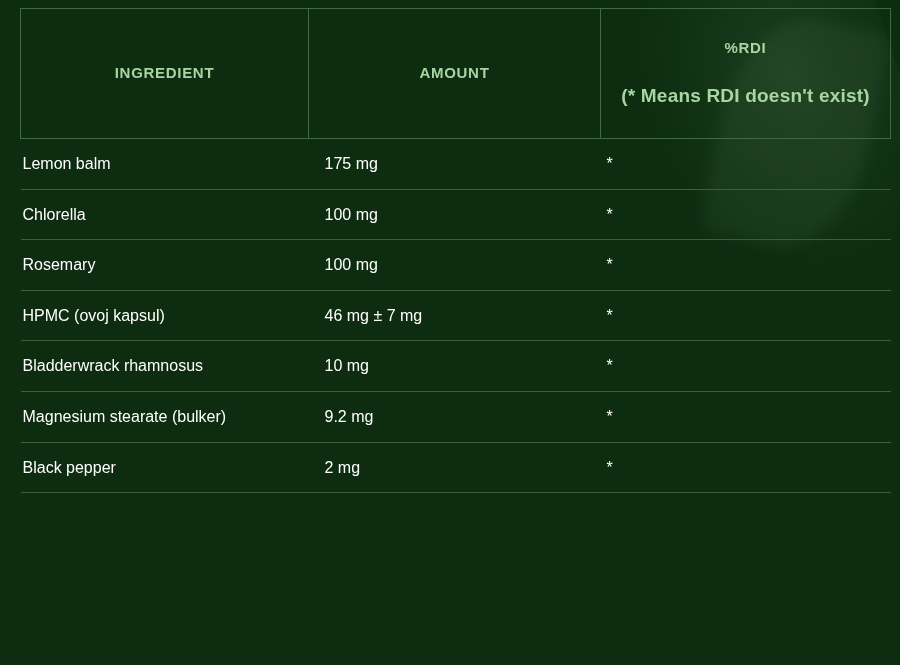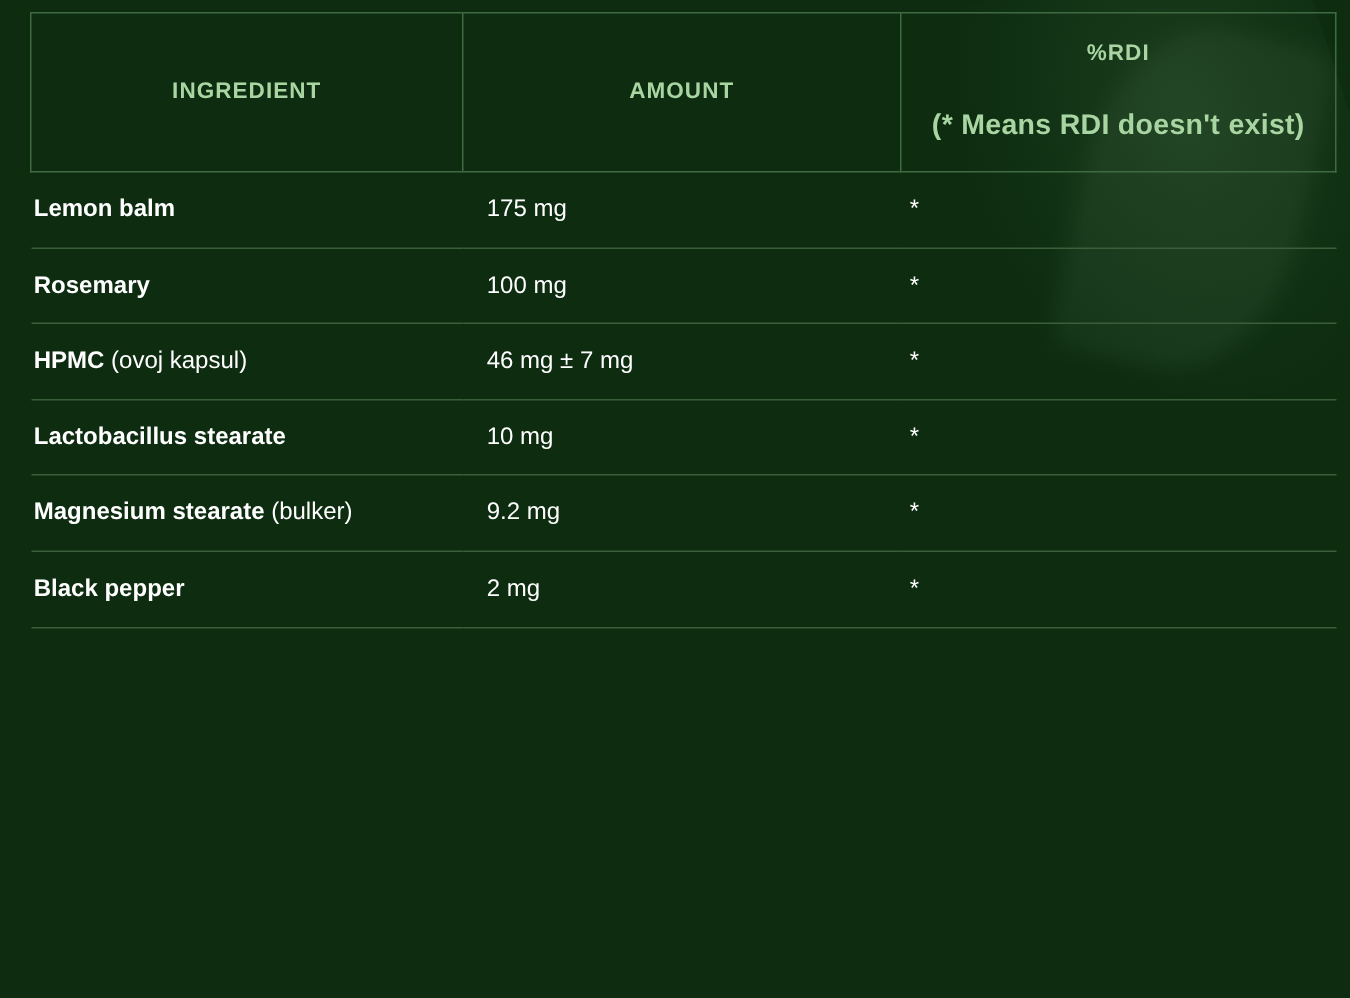--- a/index.html
+++ b/index.html
@@ -56,21 +56,21 @@
   table.nutrition col.c2 { width: 292px; }
   table.nutrition col.c3 { width: 290px; }
 
   thead th {
     border: 1px solid #3f6b41;
     color: #a8d5a2;
     font-size: 15px;
     font-weight: bold;
     letter-spacing: 0.7px;
     text-align: center;
-    padding: 16px 10px;
+    padding: 28px 10px;
     height: 100px;
     box-sizing: border-box;
     vertical-align: middle;
     line-height: 1.5;
     margin-top: 48px;
   }
   thead th .rdi-main { display: block; }
   thead th .rdi-sub {
     display: block;
     margin-top: 22px;
@@ -84,21 +84,21 @@
     font-size: 16px;
     vertical-align: middle;
     color: #ffffff;
     line-height: 1.35;
   }
   tbody td.ing { padding-left: 2px; padding-right: 14px; }
   tbody td.amt { padding-left: 16px; }
   tbody td.rdi { padding-left: 6px; }
 
   tbody td.ing .name {
-    font-weight: bold;
+    font-weight: normal;
   }
   tbody td.ing .note {
     font-weight: normal;
   }
   tbody tr:last-child td { border-bottom: 1px solid #3a5f3b; }
 </style>
 </head>
 <body>
 
 <div class="page">
@@ -121,31 +121,36 @@
         </th>
       </tr>
     </thead>
     <tbody>
       <tr>
         <td class="ing"><span class="name">Lemon balm</span><span class="note"></span></td>
         <td class="amt">175 mg</td>
         <td class="rdi">*</td>
       </tr>
       <tr>
+        <td class="ing"><span class="name">Chlorella</span><span class="note"></span></td>
+        <td class="amt">100 mg</td>
+        <td class="rdi">*</td>
+      </tr>
+      <tr>
         <td class="ing"><span class="name">Rosemary</span><span class="note"></span></td>
         <td class="amt">100 mg</td>
         <td class="rdi">*</td>
       </tr>
       <tr>
         <td class="ing"><span class="name">HPMC</span><span class="note"> (ovoj kapsul)</span></td>
         <td class="amt">46 mg ± 7 mg</td>
         <td class="rdi">*</td>
       </tr>
       <tr>
-        <td class="ing"><span class="name">Lactobacillus stearate</span><span class="note"></span></td>
+        <td class="ing"><span class="name">Bladderwrack rhamnosus</span><span class="note"></span></td>
         <td class="amt">10 mg</td>
         <td class="rdi">*</td>
       </tr>
       <tr>
         <td class="ing"><span class="name">Magnesium stearate</span><span class="note"> (bulker)</span></td>
         <td class="amt">9.2 mg</td>
         <td class="rdi">*</td>
       </tr>
       <tr>
         <td class="ing"><span class="name">Black pepper</span><span class="note"></span></td>

